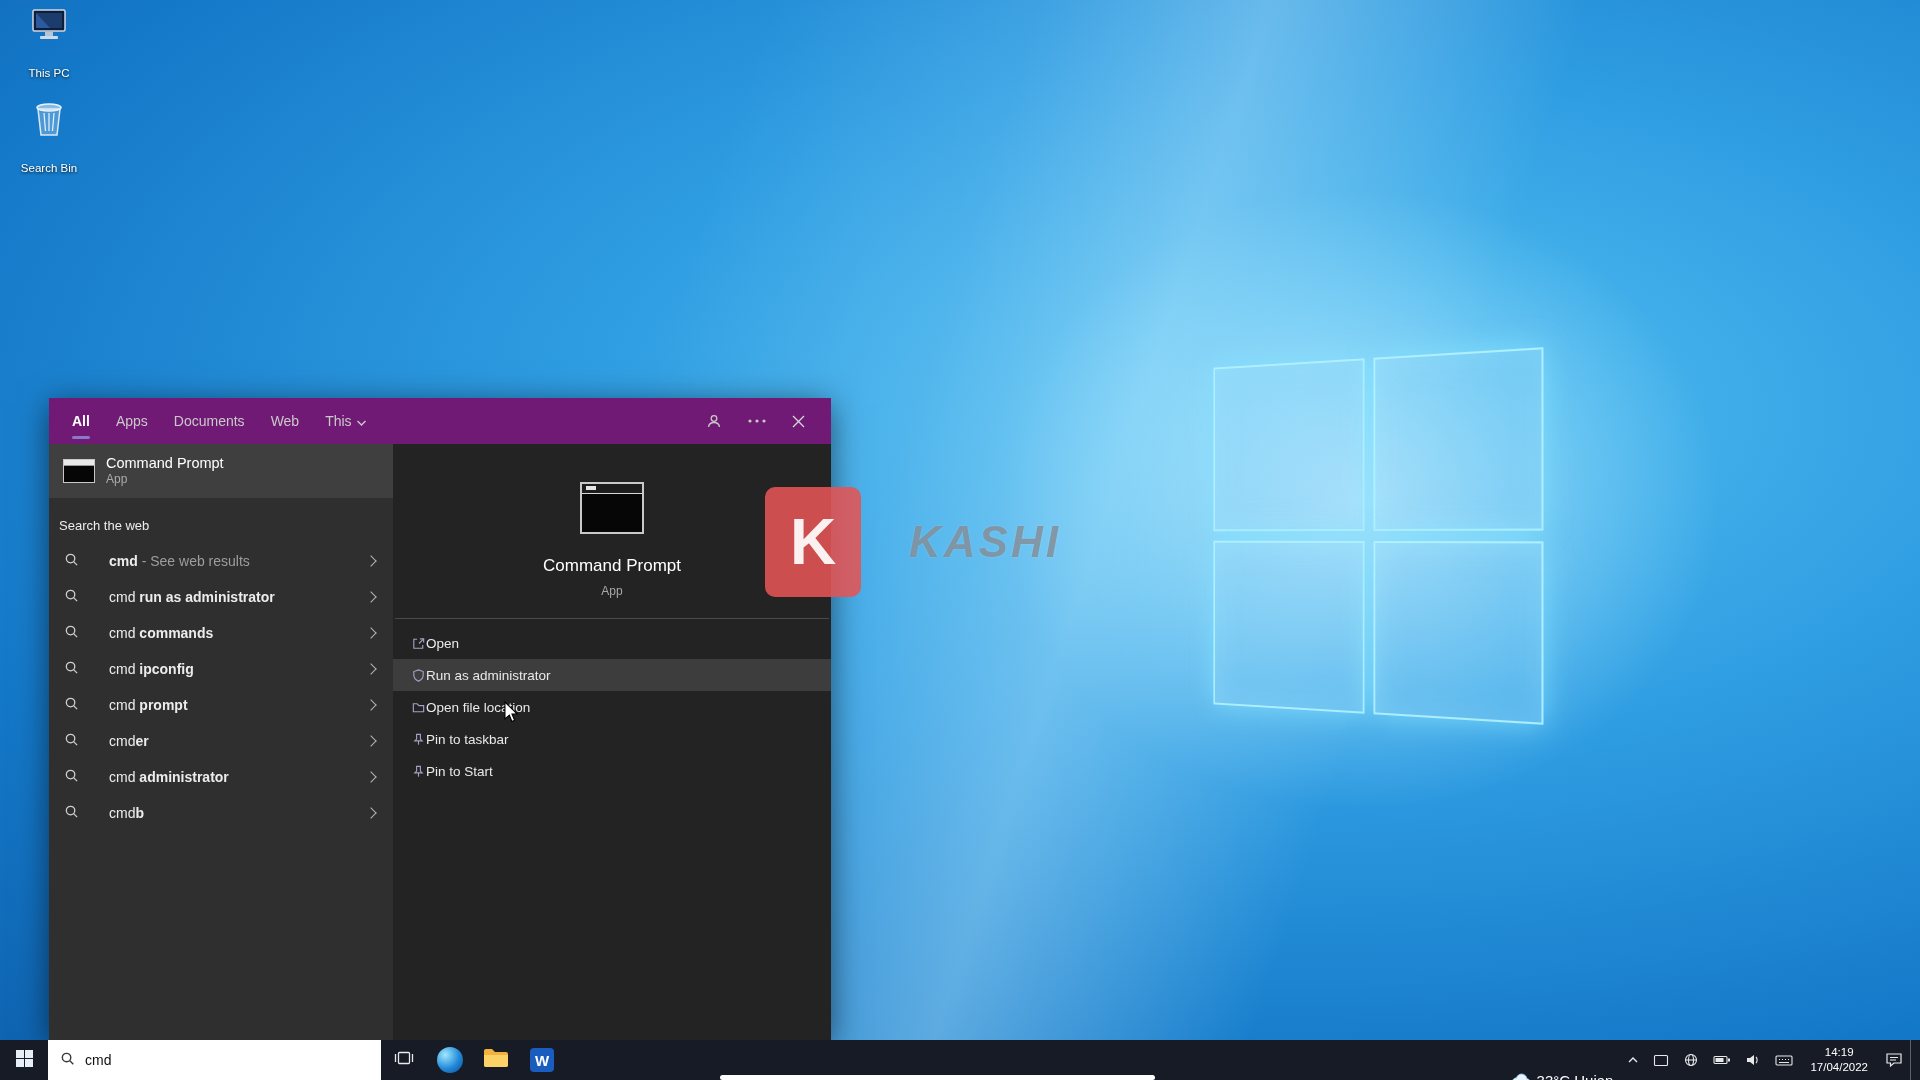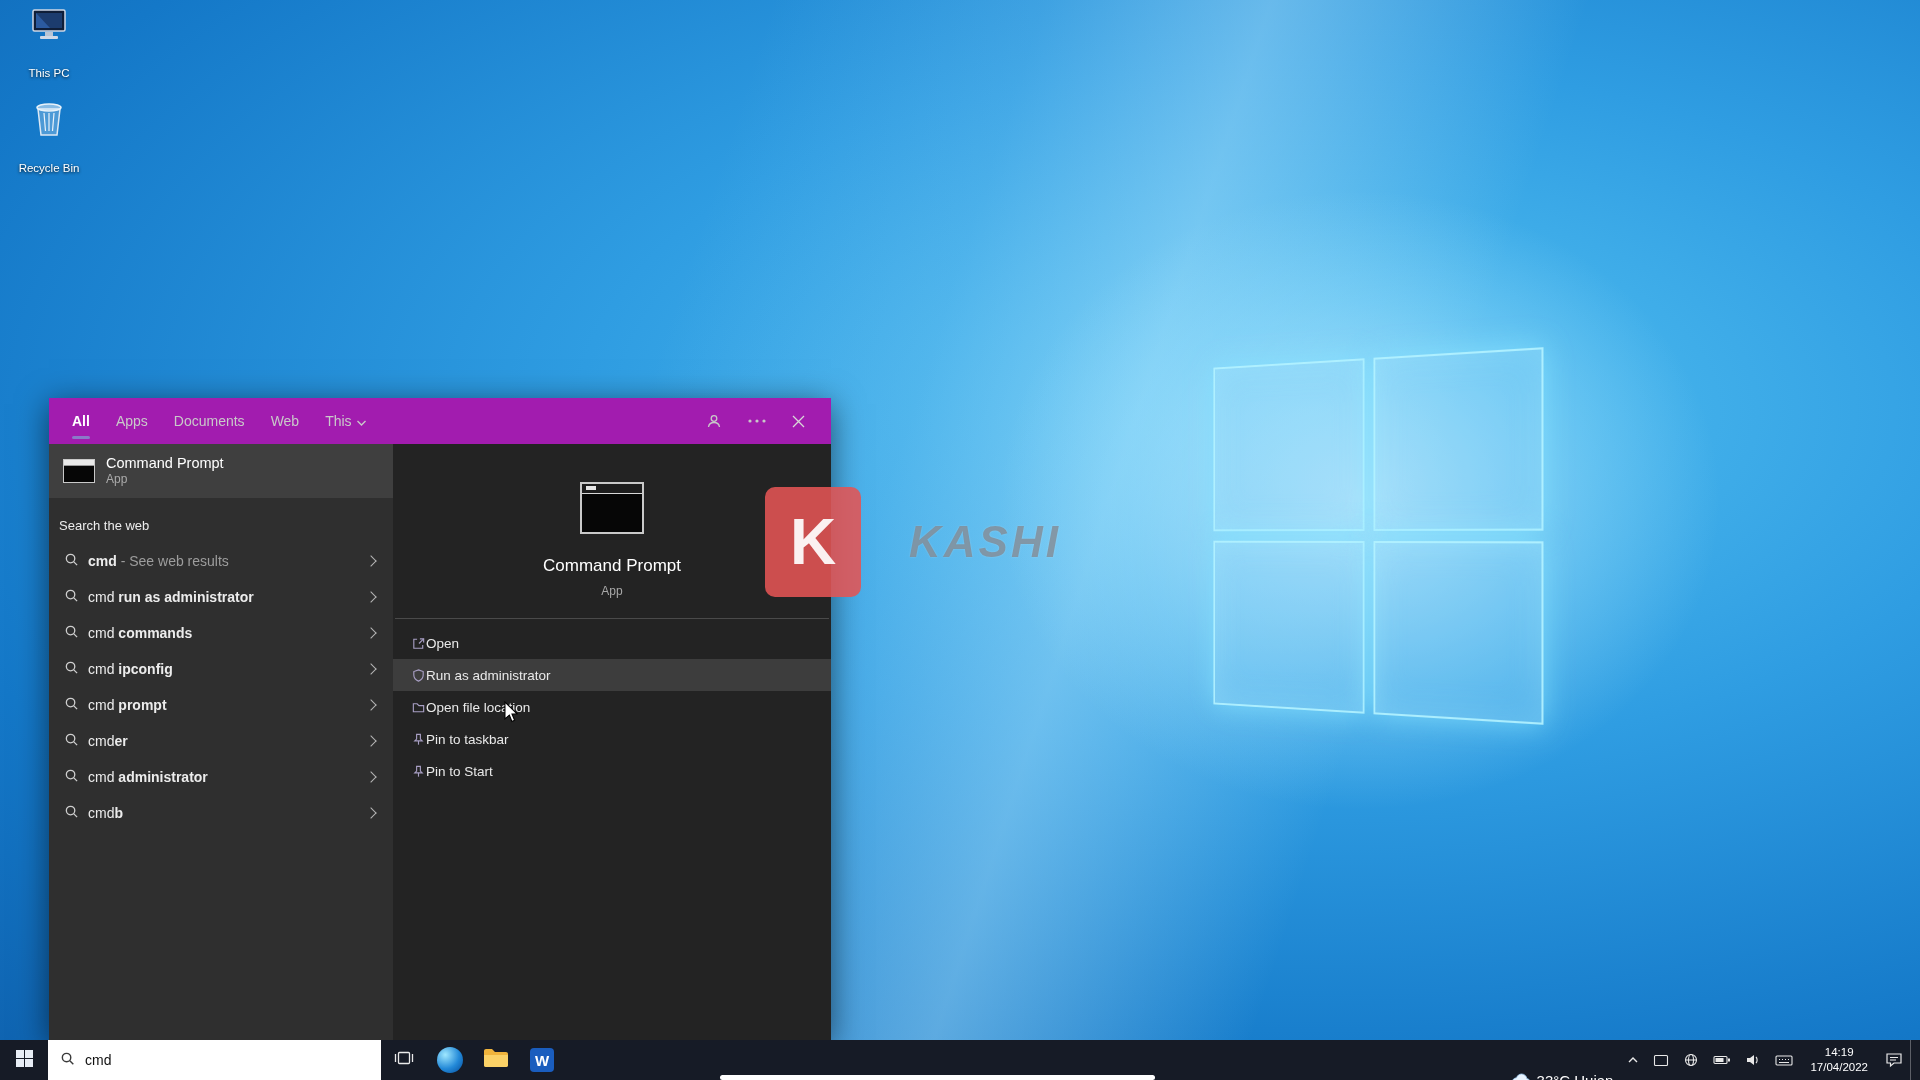--- a/index.html
+++ b/index.html
@@ -28,21 +28,21 @@
   .desk-icon { position:absolute; width:78px; text-align:center; z-index:2; color:#fff; cursor:default; }
   .desk-icon .lbl { margin-top:21px; font-size:11.5px; text-shadow:0 1px 3px rgba(0,0,0,0.85); }
   .desk-icon.this-pc { left:10px; top:8px; }
   .desk-icon.recycle { left:10px; top:100px; }
 
   
   .panel { position:absolute; left:49px; top:398px; width:782px; height:642px; z-index:10;
     display:flex; flex-direction:column; background:#2f2f2f;
     box-shadow: 0 6px 30px rgba(0,0,0,0.55); }
   .panel-header { height:46px; flex:0 0 46px; display:flex; align-items:center;
-    padding:0 26px 0 23px; background:#a21caf; }
+    padding:0 26px 0 23px; background:#701a75; }
   .tab { position:relative; margin-right:26px; font-size:14px; color:#c9c9c9; cursor:pointer;
     display:flex; align-items:center; gap:5px; }
   .tab.active { color:#fff; font-weight:700; }
   .tab.active::after { content:''; position:absolute; left:0; right:0; bottom:-10px;
     height:3px; background:#8a79c8; border-radius:2px; }
   .hdr-icons { margin-left:auto; display:flex; align-items:center; gap:26px; }
   .hdr-icons > div { cursor:pointer; display:flex; align-items:center; }
 
   .panel-cols { flex:1; display:flex; min-height:0; }
   .left-col { width:344px; flex:0 0 344px; background:#2f2f2f; }
@@ -57,21 +57,21 @@
   .cmd-icon { background:#060606; border:1px solid #c9c9c9; position:relative; }
   .cmd-icon.mini { width:32px; height:24px; }
   .cmd-icon.mini::before { content:''; position:absolute; left:0; right:0; top:0; height:5px;
     background:#e9e9e9; border-bottom:1px solid #9a9a9a; }
   .cmd-icon.big { width:64px; height:52px; border-width:2px; margin:38px auto 0 auto; }
   .cmd-icon.big::before { content:''; position:absolute; left:0; right:0; top:0; height:9px;
     background:#1d1d1d; border-bottom:1px solid #d8d8d8; }
   .cmd-icon.big::after { content:''; position:absolute; left:4px; top:2px; width:10px; height:4px;
     background:#e6e6e6; }
 
-  .sug-row { height:36px; display:flex; align-items:center; padding:0 18px 0 15px; gap:9px;
+  .sug-row { height:36px; display:flex; align-items:center; padding:0 18px 0 15px; gap:30px;
     font-size:14px; color:#ececec; cursor:pointer; }
   .sug-text .typed { font-weight:400; }
   .sug-row.first .typed { font-weight:700; }
   .sug-text .completion { font-weight:700; }
   .sug-text .note { color:#9d9d9d; }
   .chev { margin-left:auto; width:8px; height:8px; border-right:1.6px solid #b5b5b5;
     border-top:1.6px solid #b5b5b5; transform:rotate(45deg); }
 
   .preview-title { margin-top:22px; text-align:center; font-size:17px; color:#fff; }
   .preview-type { margin-top:8px; text-align:center; font-size:12px; color:#a8a8a8; }
@@ -141,21 +141,21 @@
     <div class="lbl">This PC</div>
   </div>
   <div class="desk-icon recycle">
     <span>
       <svg width="30" height="37" viewBox="0 0 30 37">
         <path d="M4 9 L7 35 H23 L26 9 Z" fill="rgba(210,230,245,0.30)" stroke="#dce8f4" stroke-width="1.5"></path>
         <ellipse cx="15" cy="7.5" rx="12" ry="3.6" fill="rgba(230,242,252,0.55)" stroke="#e8f2fa" stroke-width="1.5"></ellipse>
         <path d="M10 13 L11.5 31 M15 13 V31 M20 13 L18.5 31" stroke="#e8f2fa" stroke-width="1.2" fill="none"></path>
       </svg>
     </span>
-    <div class="lbl">Recycle Bin</div>
+    <div class="lbl">Search Bin</div>
   </div>
 
   <div class="panel">
     <div class="panel-header">
       <div class="tab active">
         <span>All</span>
       </div>
       <div class="tab">
         <span>Apps</span>
       </div>

